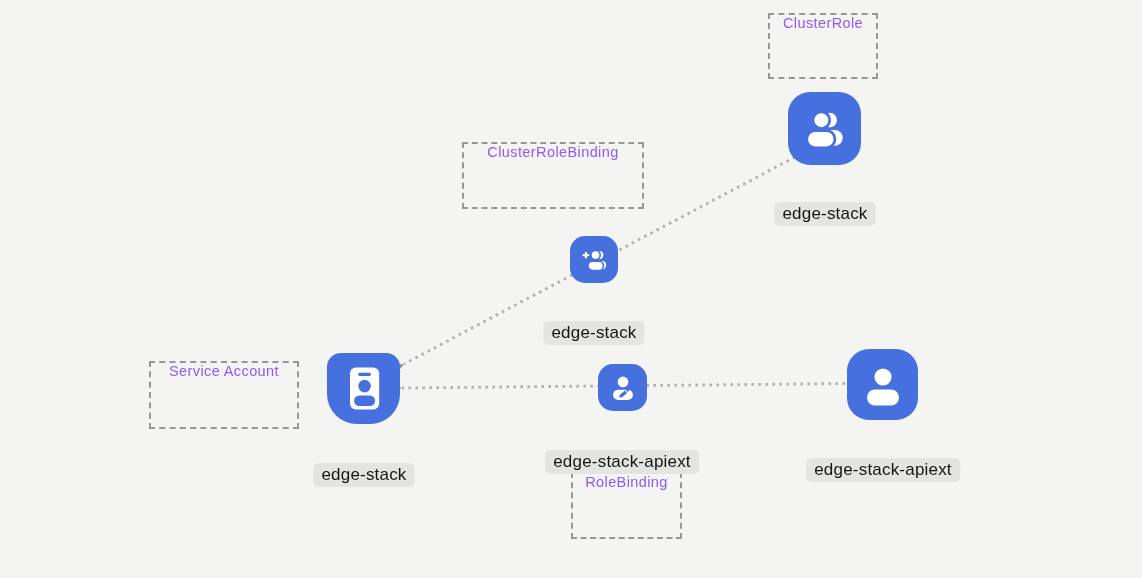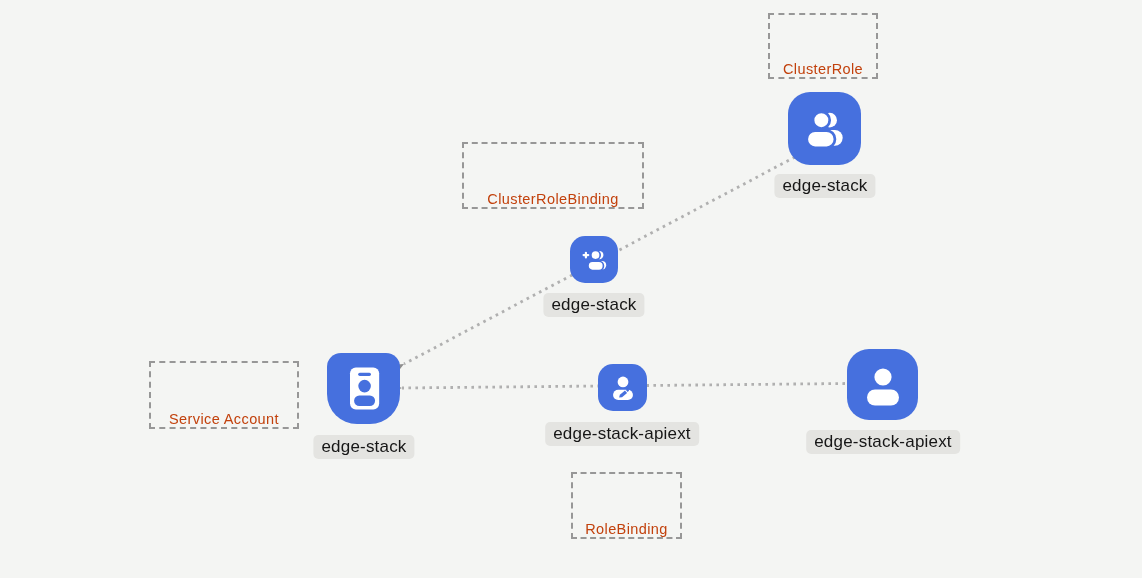--- a/index.html
+++ b/index.html
@@ -23,23 +23,23 @@
   .dotted {
     fill: none;
     stroke: #b0b0b0;
     stroke-width: 2.8;
     stroke-dasharray: 2.6 4.4;
   }
   .type-box {
     position: absolute;
     border: 2px dashed #979797;
     display: flex;
-    align-items: flex-end;
+    align-items: flex-start;
     justify-content: center;
-    color: #c2410c;
+    color: #8b5cf6;
     font-size: 14.5px;
     letter-spacing: 0.4px;
     z-index: 2;
     box-sizing: border-box;
     background: transparent;
   }
   .icon-tile {
     position: absolute;
     background: #4670de;
     display: flex;
@@ -53,20 +53,21 @@
     transform: translateX(-50%);
     background: #e4e4e1;
     color: #161616;
     font-size: 17px;
     line-height: 24px;
     padding: 0 8px;
     border-radius: 5px;
     letter-spacing: 0.2px;
     white-space: nowrap;
     z-index: 4;
+    margin-top: 28px;
   }
 </style>
 </head>
 <body>
 
 <div class="canvas">
 
   <svg class="lines" viewBox="0 0 1142 578">
     <defs>
       <marker id="arrowhead" viewBox="-2 -9 22 18" refX="0" refY="0" markerWidth="24" markerHeight="20" orient="auto" markerUnits="userSpaceOnUse">

